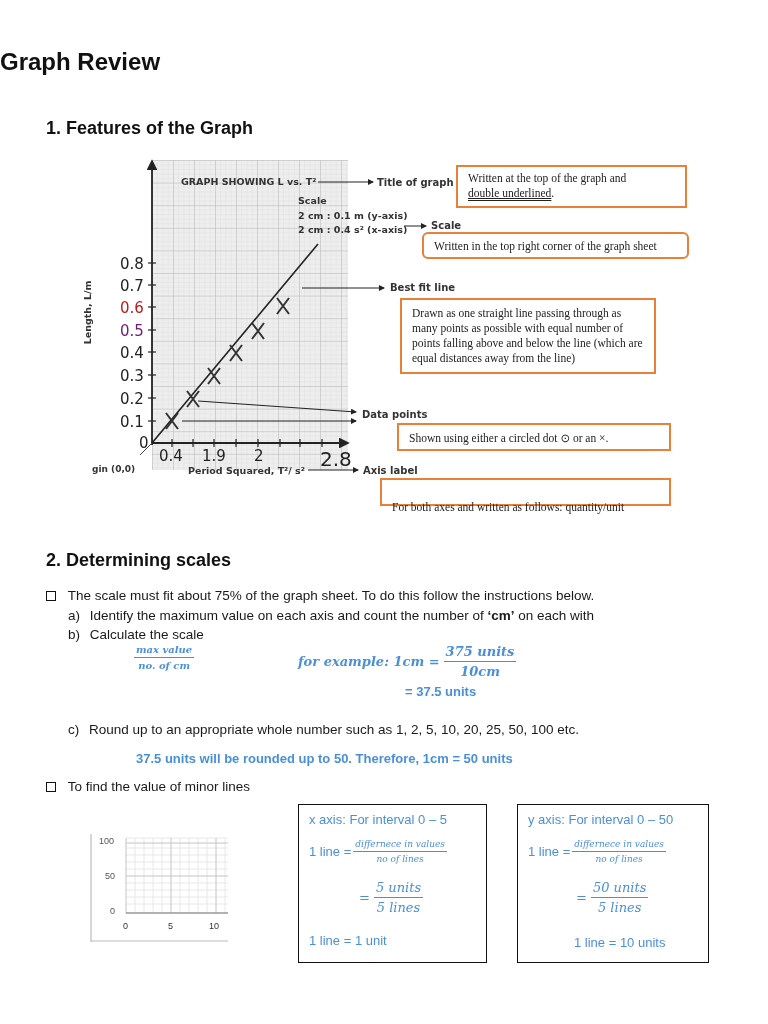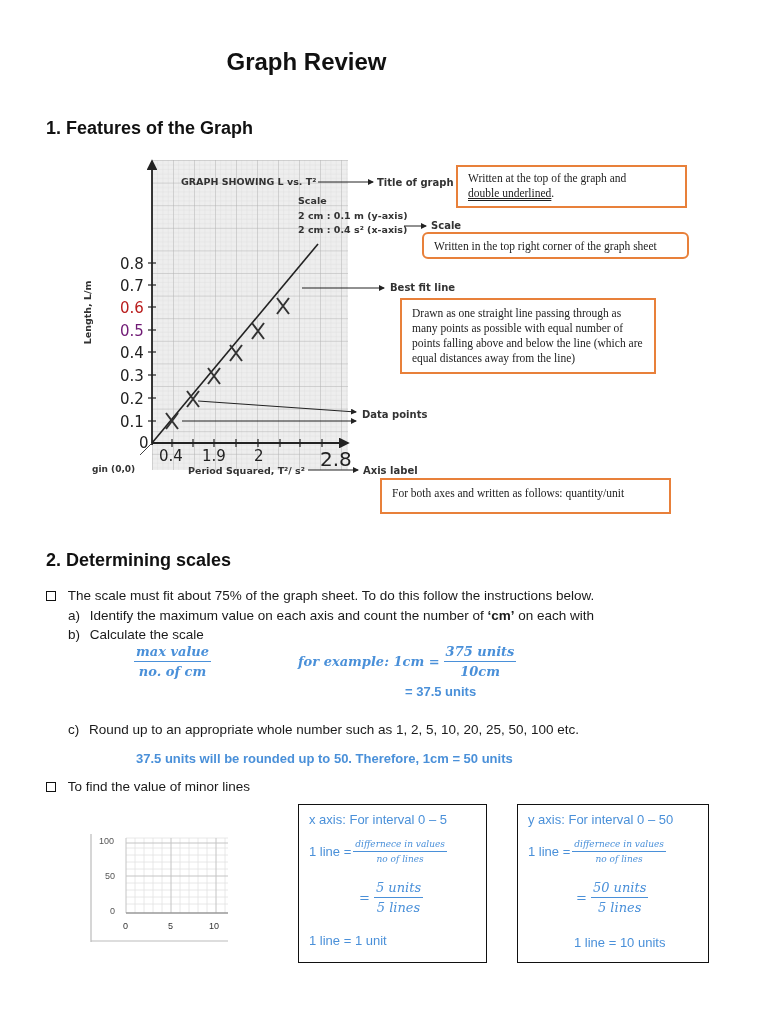--- a/index.html
+++ b/index.html
@@ -1,19 +1,19 @@
 <!DOCTYPE html>
 <html><head>
 <meta charset="utf-8">
 <style>
   html, body { margin:0; padding:0; background:#ffffff; }
   body { width:768px; height:1024px; position:relative; overflow:hidden;
          font-family:"Liberation Sans", sans-serif; color:#111; }
   .abs { position:absolute; }
-  .title { left:0; width:613px; top:48px; text-align:center; font-size:24px; font-weight:bold; }
+  .title { left:0; width:613px; top:48px; text-align:left; font-size:24px; font-weight:bold; }
   .h2 { font-size:18px; font-weight:bold; left:46px; }
   .figure { left:86px; top:155px; width:600px; height:360px; }
   .graph-area { position:absolute; left:0; top:0; width:600px; height:360px; }
   .callout { position:absolute; border:2px solid #e8803a; background:#fff;
              font-family:"Liberation Serif", serif; font-size:11.5px; color:#222; line-height:15px; padding:4px 10px; box-sizing:border-box; }
   .lbl { position:absolute; font-family:"DejaVu Sans", sans-serif; font-size:10px; font-weight:bold; color:#333; white-space:nowrap; }
   .body-text { font-size:13.5px; color:#1a1a1a; }
   .checkbox { display:inline-block; width:10px; height:10px; border:1.6px solid #111; box-sizing:border-box; vertical-align:middle; }
   .blue { color:#4a90d9; }
   .mathi { font-family:"DejaVu Serif", serif; font-style:italic; font-weight:bold; }
@@ -125,41 +125,42 @@
   <div class="lbl" style="left:304px;top:127px;">Best fit line</div>
   <div class="lbl" style="left:276px;top:254px;">Data points</div>
   <div class="lbl" style="left:277px;top:310px;">Axis label</div>
 
   <div class="callout" style="left:370px;top:10px;width:231px;height:43px;">
     <div>Written at the top of the graph and</div>
     <div><span style="text-decoration:underline double;">double underlined</span><span>.</span></div>
   </div>
   <div class="callout" style="left:336px;top:77px;width:267px;height:27px;padding-top:5px;border-radius:6px;">Written in the top right corner of the graph sheet</div>
   <div class="callout" style="left:314px;top:143px;width:256px;height:76px;padding-top:6px;">Drawn as one straight line passing through as many points as possible with equal number of points falling above and below the line (which are equal distances away from the line)</div>
-  <div class="callout" style="left:294px;top:323px;width:291px;height:36px;padding-top:6px;">For both axes and written as follows: quantity/unit</div>
+  <div class="callout" style="left:311px;top:268px;width:274px;height:28px;padding-top:6px;">Shown using either a circled dot ⊙ or an ×.</div>
+  <div class="callout" style="left:294px;top:323px;width:291px;height:28px;padding-top:20px;">For both axes and written as follows: quantity/unit</div>
 </div>
 
 <div class="abs h2" style="top:550px;">2. Determining scales</div>
 
 <div class="abs body-text" style="left:46px;top:588px;">
   <span class="checkbox"></span>
   <span style="margin-left:8px;">The scale must fit about 75% of the graph sheet. To do this follow the instructions below.</span>
 </div>
 
 <div class="abs body-text" style="left:68px;top:608px;">
   <span>a)</span>
   <span style="margin-left:6px;">Identify the maximum value on each axis and count the number of </span><b>‘cm’</b><span> on each with</span>
 </div>
 
 <div class="abs body-text" style="left:68px;top:627px;">
   <span>b)</span>
   <span style="margin-left:6px;">Calculate the scale</span>
 </div>
 
-<div class="abs blue mathi" style="left:134px;top:644px;font-size:13px;">
+<div class="abs blue mathi" style="left:134px;top:644px;font-size:10px;">
   <span class="frac">
     <span class="num">max value</span>
     <span class="den">no. of cm</span>
   </span>
 </div>
 
 <div class="abs blue mathi" style="left:298px;top:644px;font-size:13px;display:flex;align-items:center;gap:4px;">
   <span>for example: 1cm =</span>
   <span class="frac">
     <span class="num">375 units</span>

